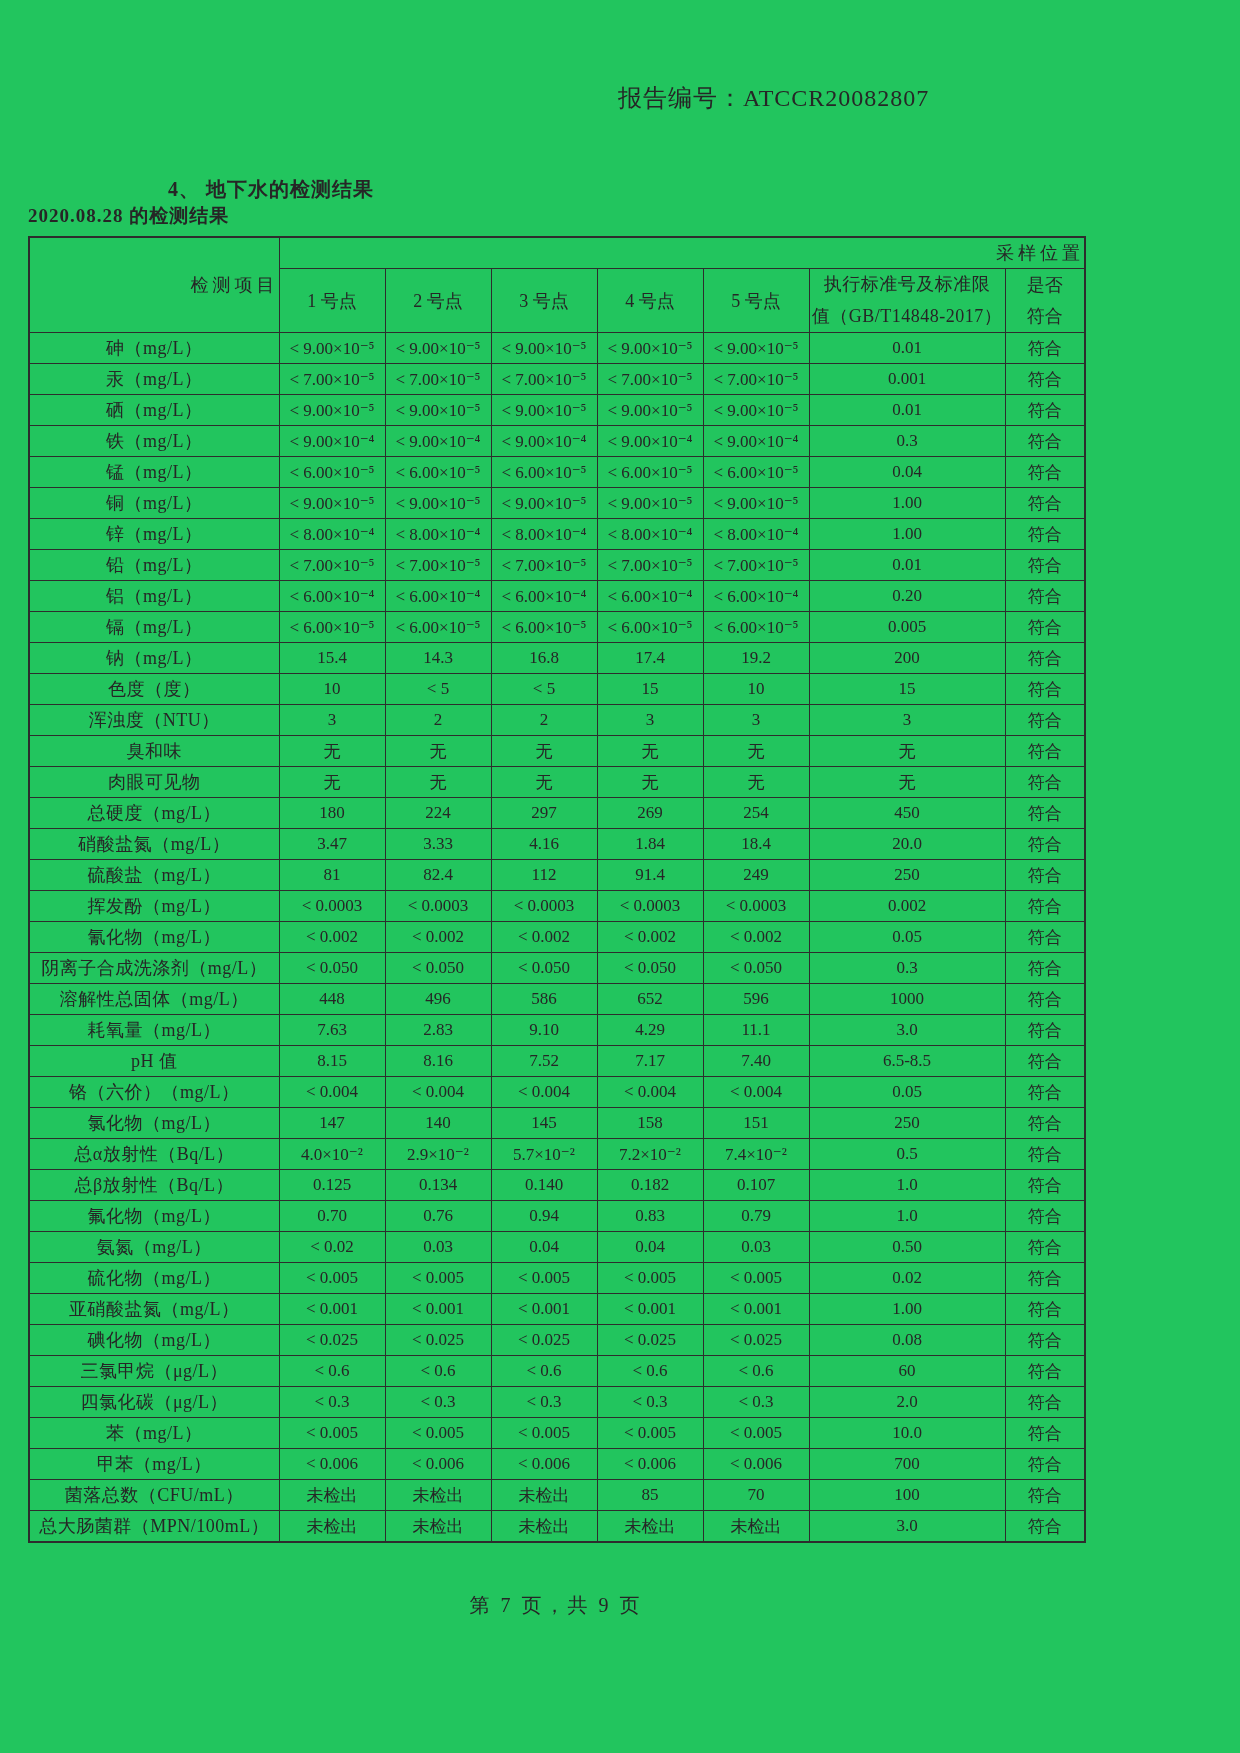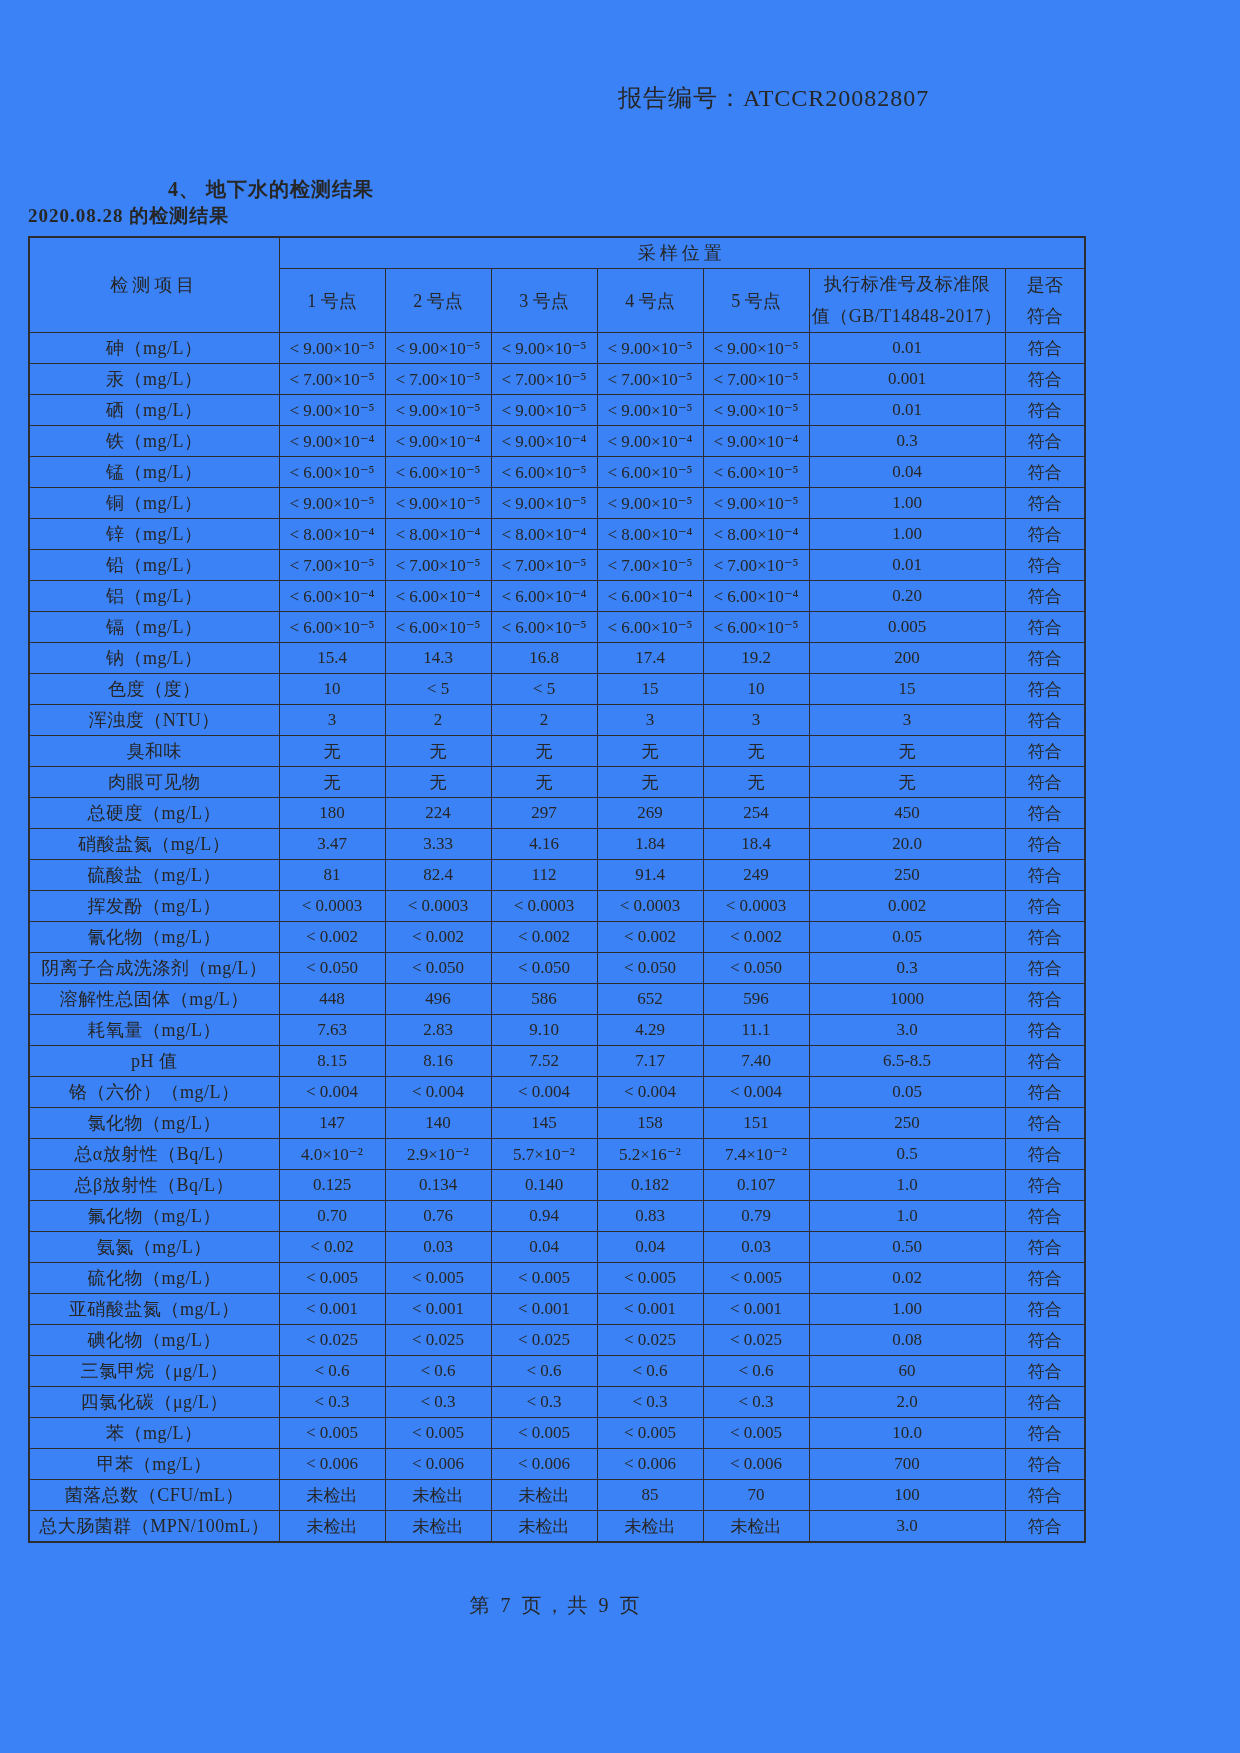--- a/index.html
+++ b/index.html
@@ -1,18 +1,18 @@
 <!DOCTYPE html>
 <html><head>
 <meta charset="utf-8">
 <style>
   html,body { margin:0; padding:0; background:#e8e8e8; }
   .page {
     position:relative; width:1240px; height:1753px; margin:0 auto;
-    background:#3b82f6; color:#262626;
+    background:#22c55e; color:#262626;
     font-family:"Liberation Serif","DejaVu Serif",serif;
     overflow:hidden;
   }
   .report-no {
     position:absolute; top:82px; left:618px;
     font-size:24px; letter-spacing:1px; white-space:nowrap;
   }
   .section-heading {
     position:absolute; top:176px; left:168px;
     font-size:20px; font-weight:bold; letter-spacing:1px; white-space:nowrap;
@@ -24,21 +24,21 @@
   table.results {
     position:absolute; top:236px; left:28px; width:1056px;
     border-collapse:collapse; table-layout:fixed;
     border:2px solid #2d2d2d;
   }
   table.results th, table.results td {
     border:1px solid #2d2d2d; padding:0;
     text-align:center; vertical-align:middle;
     font-weight:normal; overflow:hidden; white-space:nowrap;
   }
-  tr.hdr-top th { height:30px; font-size:18px; letter-spacing:4px; }
+  tr.hdr-top th { height:30px; font-size:18px; letter-spacing:4px;text-align:right; }
   th.item-head { font-size:18px; letter-spacing:3px; }
   tr.hdr-sub th { height:62px; font-size:18px; }
   th.standard-head { font-size:16.5px; text-align:left; padding-left:7px; line-height:1.75; letter-spacing:0.5px; }
   th.compliance-head { font-size:18px; line-height:1.7; }
   tbody td { height:30px; font-size:17px; }
   tbody td.item { font-size:18px; letter-spacing:0.5px; }
   .page-footer {
     position:absolute; top:1592px; left:28px; width:1056px;
     text-align:center; font-size:20px; letter-spacing:3px;
   }
@@ -339,21 +339,21 @@
     <td>158</td>
     <td>151</td>
     <td>250</td>
     <td>符合</td>
   </tr>
         <tr>
     <td class="item">总α放射性（Bq/L）</td>
     <td>4.0×10⁻²</td>
     <td>2.9×10⁻²</td>
     <td>5.7×10⁻²</td>
-    <td>5.2×16⁻²</td>
+    <td>7.2×10⁻²</td>
     <td>7.4×10⁻²</td>
     <td>0.5</td>
     <td>符合</td>
   </tr>
         <tr>
     <td class="item">总β放射性（Bq/L）</td>
     <td>0.125</td>
     <td>0.134</td>
     <td>0.140</td>
     <td>0.182</td>

